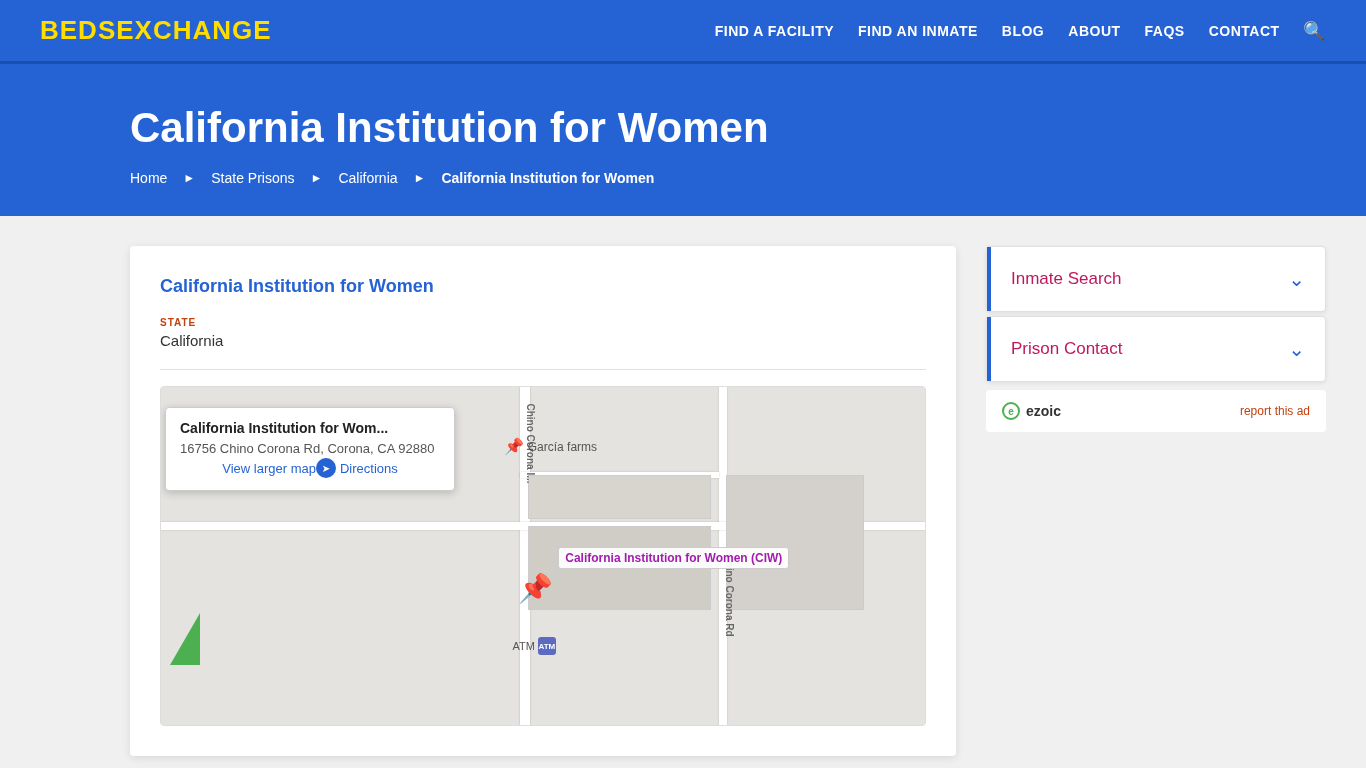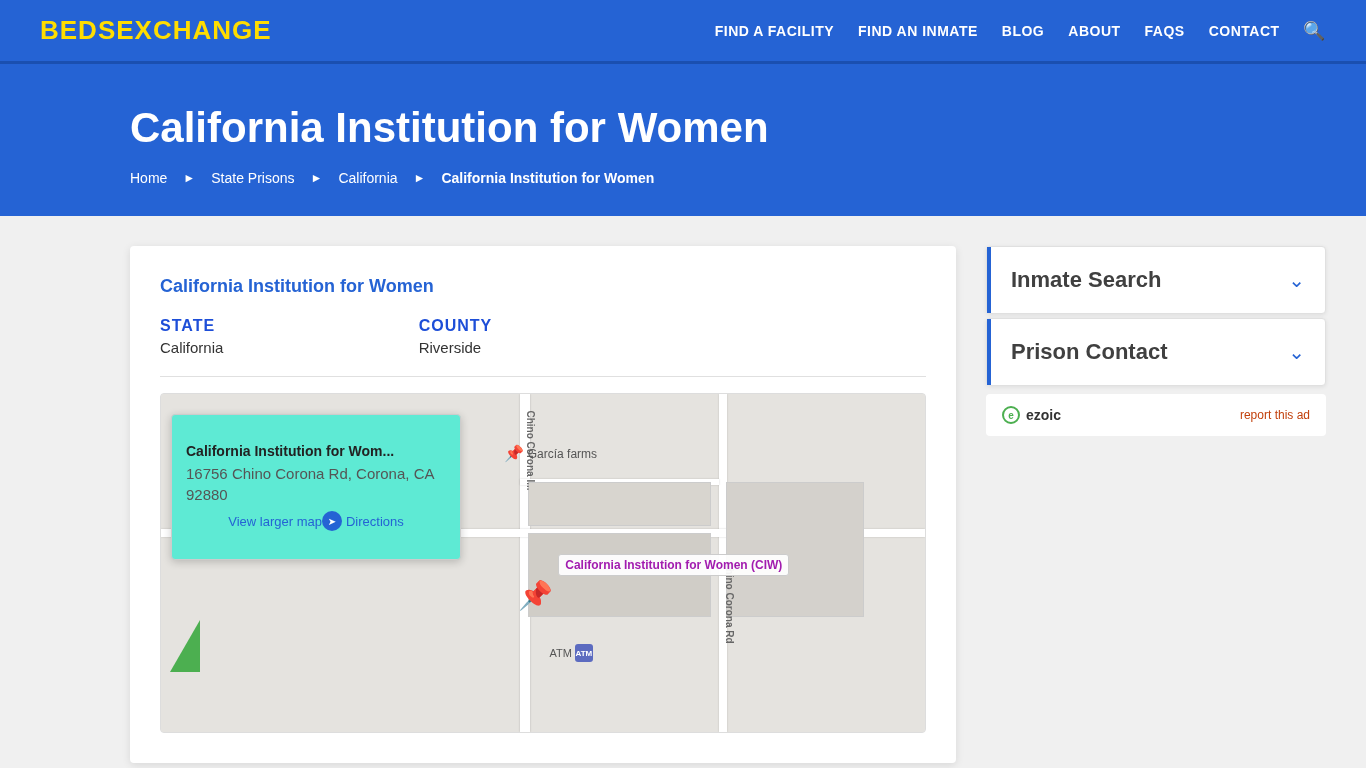--- a/index.html
+++ b/index.html
@@ -84,23 +84,23 @@
       font-weight: 700;
       margin-bottom: 20px;
     }
     .info-grid {
       display: grid;
       grid-template-columns: 1fr 1fr 1fr;
       gap: 10px;
       margin-bottom: 20px;
     }
     .info-label {
-      font-size: 16px;
-      font-weight: 700;
-      color: #1d4ed8;
+      font-size: 10px;
+      font-weight: 700;
+      color: #c2410c;
       letter-spacing: 1px;
       text-transform: uppercase;
       margin-bottom: 4px;
     }
     .info-value {
       font-size: 15px;
       color: #333;
     }
     .divider {
       border: none;
@@ -139,39 +139,38 @@
     .map-block {
       position: absolute;
       background: #d6d4cf;
       border: 1px solid #ccc;
     }
 
     
     .map-popup {
       position: absolute;
       top: 20px;
-      left: 10px;
-      background: #5eead4;
+      left: 4px;
+      background: #ffffff;
       border: 1px solid #ccc;
       border-radius: 4px;
-      padding: 28px 14px;
+      padding: 12px 14px;
       width: 290px;
       box-shadow: 0 2px 8px rgba(0,0,0,0.2);
       z-index: 10;
     }
     .map-popup-title {
       font-size: 14px;
       font-weight: 700;
       color: #222;
       margin-bottom: 4px;
     }
     .map-popup-address {
-      font-size: 15px;
+      font-size: 13px;
       color: #555;
-      margin-bottom: 6px;
       line-height: 1.4;
     }
     .map-popup-links {
       display: flex;
       align-items: center;
       justify-content: center;
     }
     .map-popup-view { color: #2563d4; font-size: 13px; text-decoration: none; }
     .directions-btn {
       color: #2563d4;
@@ -217,21 +216,20 @@
     }
     .map-atm {
       position: absolute;
       bottom: 70px;
       left: 46%;
       font-size: 11px;
       color: #555;
       display: flex;
       align-items: center;
       gap: 3px;
-      margin-left: 37px;
     }
     .atm-icon {
       width: 18px;
       height: 18px;
       background: #5c6bc0;
       border-radius: 3px;
       display: flex;
       align-items: center;
       justify-content: center;
       color: #fff;
@@ -287,23 +285,23 @@
     }
     .sidebar-item-header {
       display: flex;
       align-items: center;
       justify-content: space-between;
       padding: 20px 20px;
       cursor: pointer;
       border-left: 4px solid #2563d4;
     }
     .sidebar-item-title {
-      font-size: 22px;
-      font-weight: 700;
-      color: #404040;
+      font-size: 17px;
+      font-weight: 400;
+      color: #be185d;
     }
     .chevron {
       color: #2563d4;
       font-size: 20px;
     }
     .ezoic-bar {
       background: #fff;
       padding: 12px 16px;
       display: flex;
       align-items: center;
@@ -370,24 +368,20 @@
 <div class="main-container">
 
   <div class="content-card">
     <div class="card-title">California Institution for Women</div>
 
     <div class="info-grid">
       <div>
         <div class="info-label">STATE</div>
         <div class="info-value">California</div>
       </div>
-      <div>
-        <div class="info-label">COUNTY</div>
-        <div class="info-value">Riverside</div>
-      </div>
     </div>
 
     <hr class="divider">
 
     <div class="map-container">
       <div class="map-bg">
 
         <div class="map-road-v" style="left:47%; top:0; height:100%; width:10px; background:#fff;"></div>
         <div class="map-road-v" style="left:73%; top:0; height:100%; width:8px; background:#fff;"></div>
 

